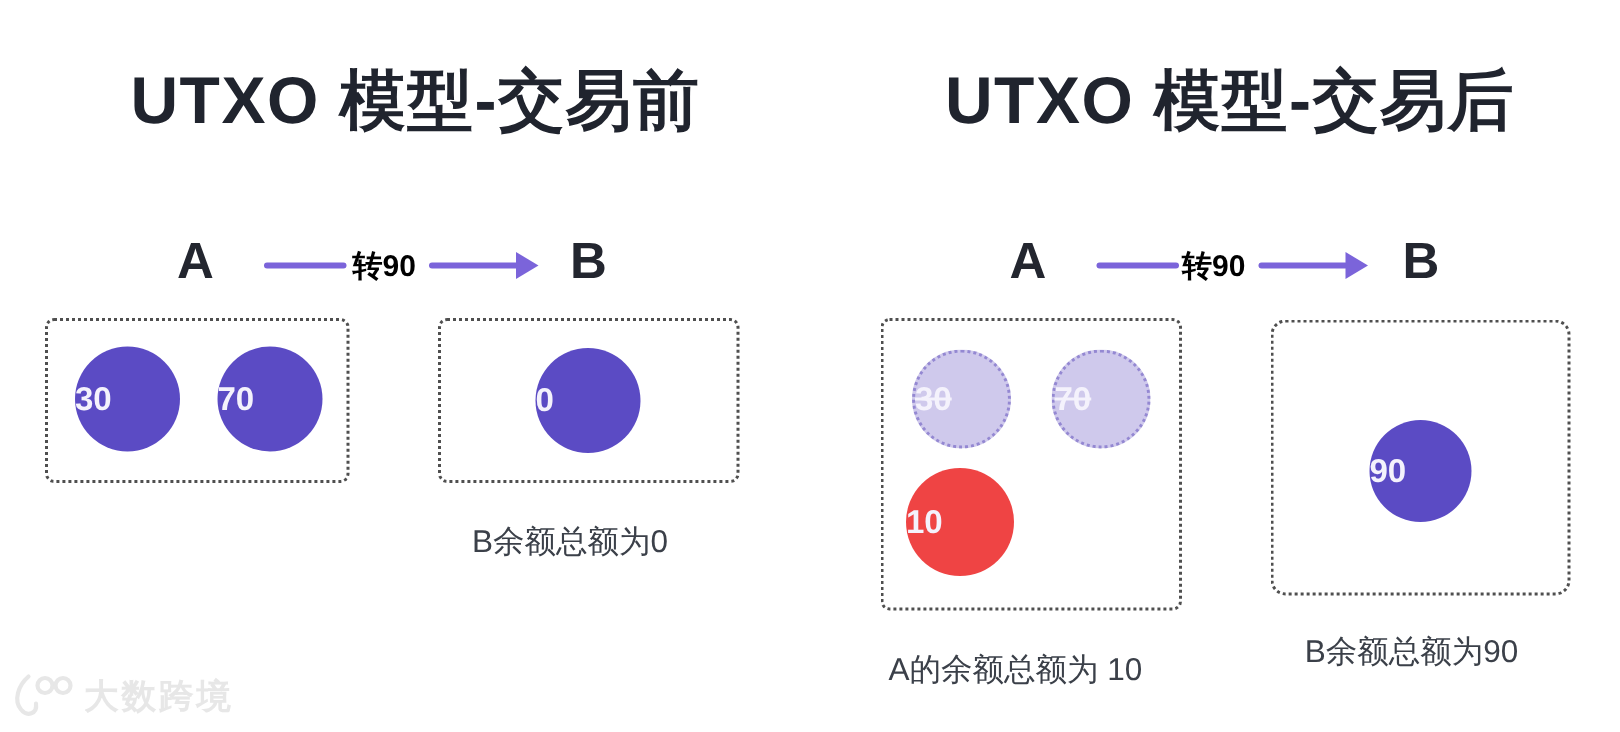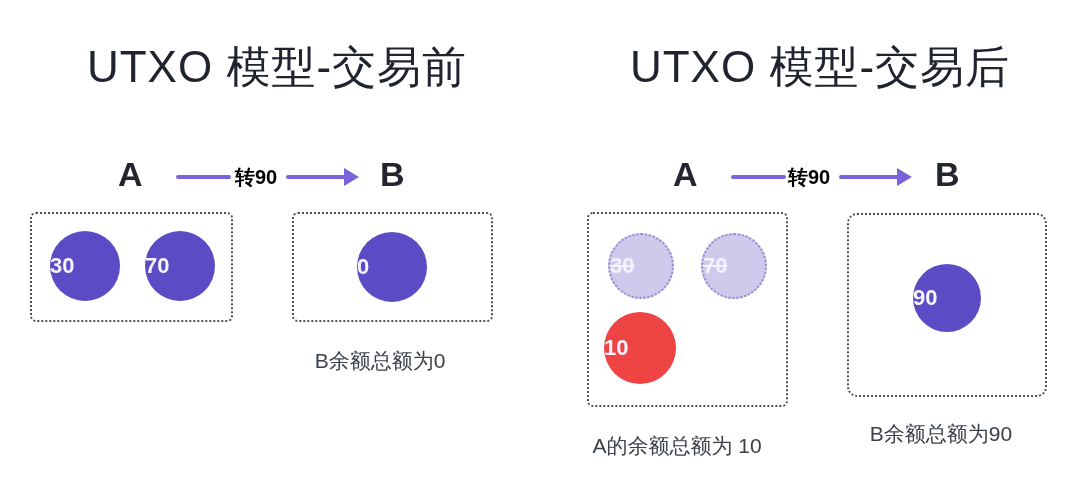--- a/index.html
+++ b/index.html
@@ -9,21 +9,21 @@
     position: relative;
     width: 1080px;
     height: 488px;
     background: #ffffff;
     overflow: hidden;
   }
   .abs { position: absolute; }
 
   .panel-title {
     font-size: 44px;
-    font-weight: 400;
+    font-weight: 700;
     color: #20242e;
     text-align: center;
     letter-spacing: 1px;
   }
 
   .node-label {
     font-size: 34px;
     font-weight: 800;
     color: #23262f;
   }
@@ -130,21 +130,29 @@
     <span class="val">30</span>
   </div>
   <div class="abs utxo-circle spent" style="left:701px; top:233px; width:66px; height:66px;">
     <span class="val">70</span>
   </div>
   <div class="abs utxo-circle solid-dark" style="left:604px; top:312px; width:72px; height:72px;">
     <span class="val">10</span>
   </div>
 
   <div class="abs utxo-box rounded-more" style="left:847px; top:213px; width:200px; height:184px;"></div>
-  <div class="abs utxo-circle solid" style="left:913px; top:264px; width:68px; height:68px;">
+  <div class="abs utxo-circle solid" style="left:913px; top:280px; width:68px; height:68px;">
     <span class="val">90</span>
   </div>
 
   <div class="abs caption" style="left:577px; top:432px; width:200px;">A的余额总额为 10</div>
   <div class="abs caption" style="left:841px; top:420px; width:200px;">B余额总额为90</div>
 
+  <div class="abs watermark" style="left:8px; top:448px;">
+    <svg width="42" height="32" viewBox="0 0 42 32">
+      <path d="M11 3 C4 9 1 19 6 25 C10 30 17 28 16 21" fill="none" stroke="#e7e7e7" stroke-width="2.8" stroke-linecap="round"></path>
+      <circle cx="22" cy="9" r="5" fill="none" stroke="#e7e7e7" stroke-width="2.8"></circle>
+      <circle cx="34" cy="9" r="5" fill="none" stroke="#e7e7e7" stroke-width="2.8"></circle>
+    </svg>
+    <span class="watermark-text">大数跨境</span>
+  </div>
 
 </div>
 
 </body></html>

